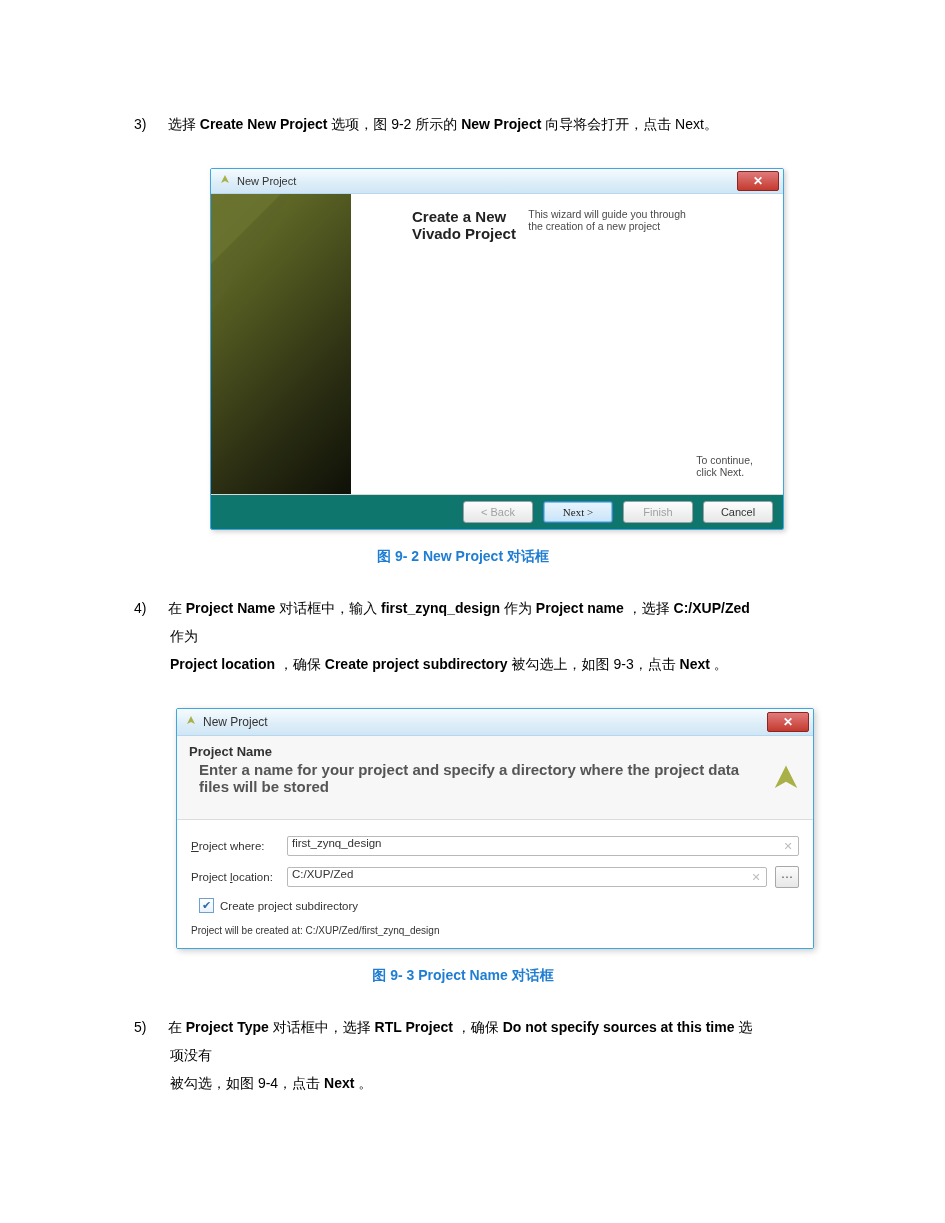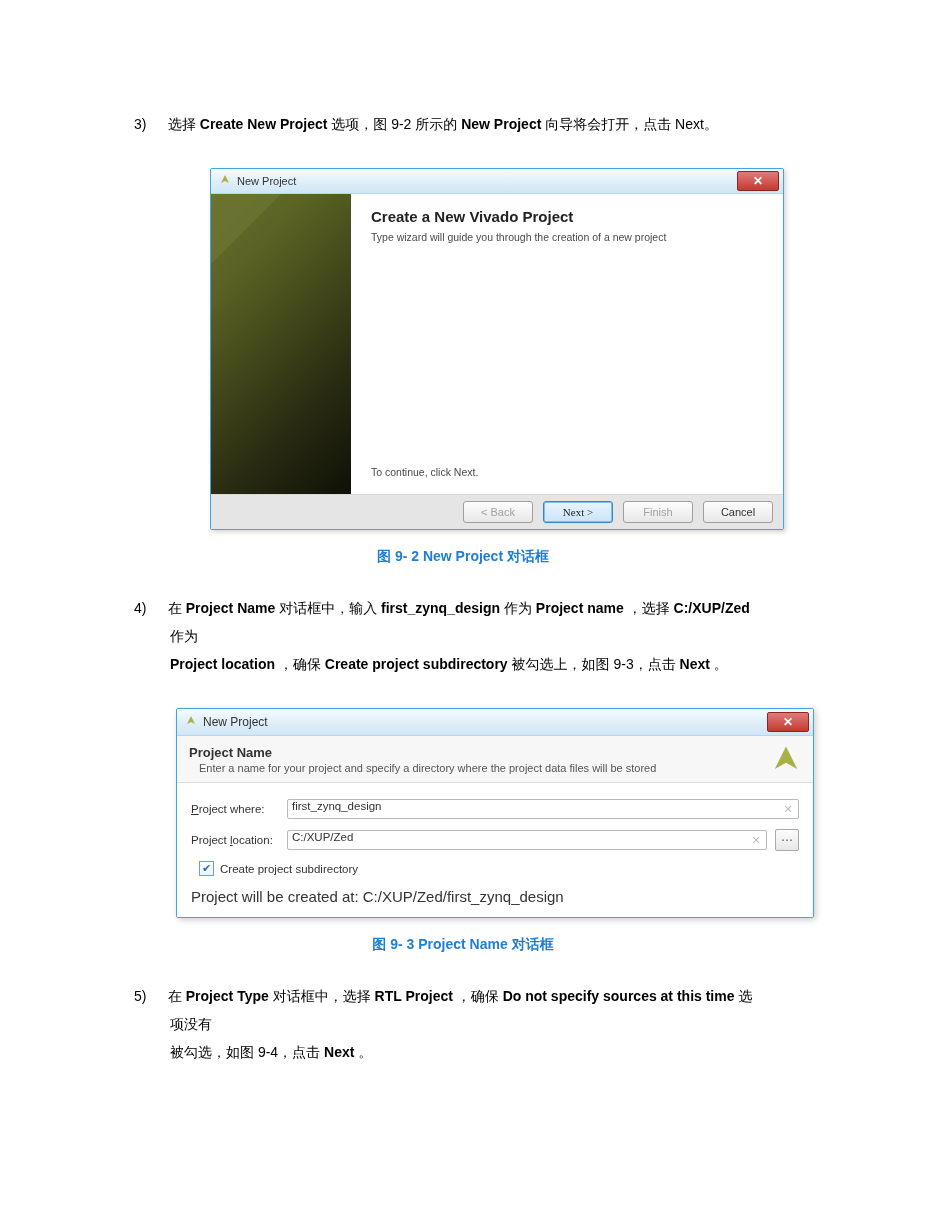--- a/index.html
+++ b/index.html
@@ -99,22 +99,23 @@
     left: 0; top: 0;
     border-style: solid;
     border-width: 120px 80px 0 0;
     border-color: #5a6228 transparent transparent transparent;
     opacity: .5;
   }
   .dlg1-main {
     flex: 1;
     padding: 14px 25px 10px 20px;
     display: flex;
-    flex-direction: column;
-    color: #333;
+    flex-direction: row;
+    color: #333;
+    margin-left: 41px;
   }
   .dlg1-h {
     font-weight: bold;
     font-size: 15px;
     color: #222;
     margin-bottom: 6px;
   }
   .dlg1-sub {
     font-size: 10.5px;
     color: #4a4a4a;
@@ -126,21 +127,21 @@
     line-height: 1.4;
   }
   .dlg1-continue {
     margin-top: auto;
     margin-bottom: 6px;
     font-size: 10.5px;
     color: #4a4a4a;
   }
   .dlg1-footer {
     border-top: 1px solid #d9d9d9;
-    background: #e5e5e5;
+    background: #0f766e;
     padding: 6px 10px;
     display: flex;
     justify-content: flex-end;
     gap: 10px;
   }
   .win-btn {
     min-width: 68px;
     height: 20px;
     border: 1px solid #9f9f9f;
     background: linear-gradient(#fdfdfd, #e7e7e7);
@@ -188,22 +189,23 @@
     justify-content: space-between;
   }
   .dlg2-header-left { flex: 1; }
   .dlg2-header-title {
     font-weight: bold;
     color: #333;
     font-size: 13px;
   }
   .dlg2-header-sub {
     color: #555;
-    font-size: 11px;
-    margin: 2px 0 0 10px;
+    font-size: 15px;
+    margin: 2px 0 16px 10px;
+    font-weight: bold;
   }
   .dlg2-logo { width: 30px; height: 30px; }
   .dlg2-body {
     padding: 16px 14px 12px 14px;
     background: #fff;
   }
   .form-row {
     display: flex;
     align-items: center;
     margin-bottom: 10px;
@@ -262,21 +264,21 @@
     border: 1px solid #6f9fce;
     background: linear-gradient(#ffffff,#e9f3fc);
     display: flex;
     align-items: center;
     justify-content: center;
     color: #2a6bab;
     font-size: 11px;
     line-height: 1;
   }
   .created-at {
-    font-size: 15px;
+    font-size: 10px;
     color: #333;
     margin-top: 2px;
   }
 </style>
 </head>
 <body>
 
 <div class="page">
 
   <div class="step">
@@ -298,21 +300,21 @@
               </svg>
           </span>
           <span>New Project</span>
         </div>
         <div class="close-btn">✕</div>
       </div>
       <div class="dlg1-body">
         <div class="dlg1-side"></div>
         <div class="dlg1-main">
           <div class="dlg1-h">Create a New Vivado Project</div>
-          <div class="dlg1-sub">Type wizard will guide you through the creation of a new project</div>
+          <div class="dlg1-sub">This wizard will guide you through the creation of a new project</div>
           <div class="dlg1-continue">To continue, click Next.</div>
         </div>
       </div>
       <div class="dlg1-footer">
         <div class="win-btn disabled">
             <span>&lt; Back</span>
           </div>
         <div class="win-btn primary">
             <span>Next &gt;</span>
           </div>

